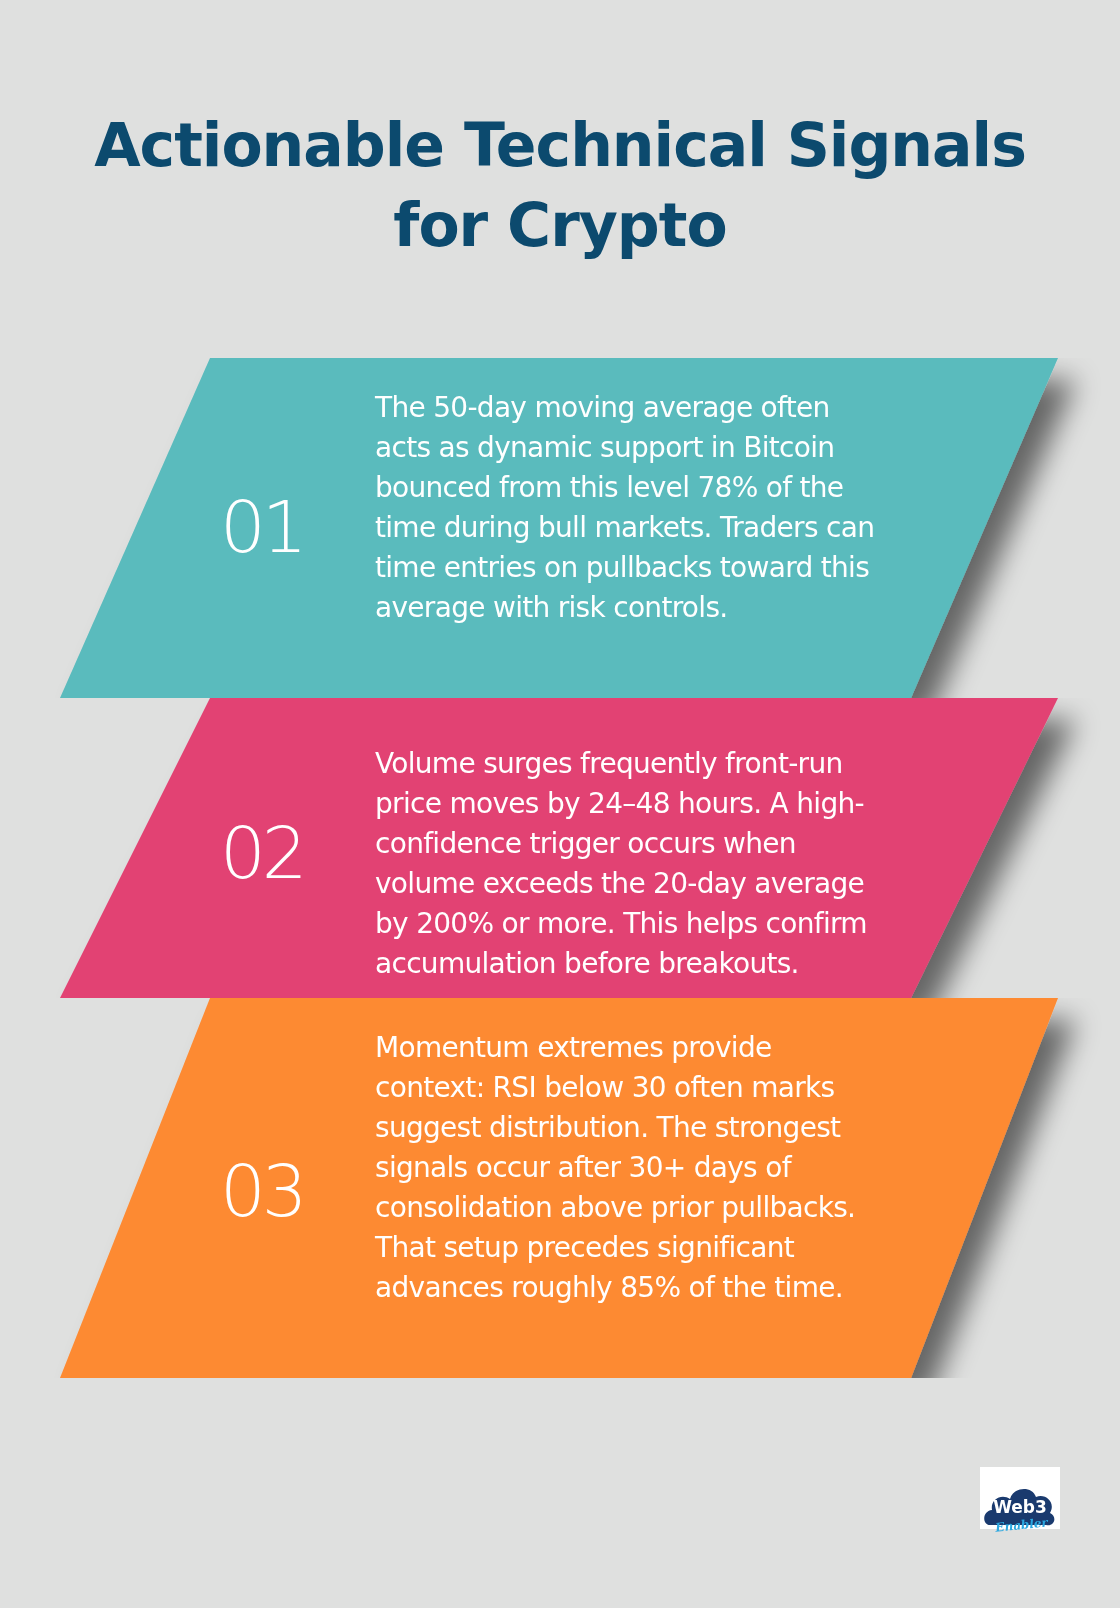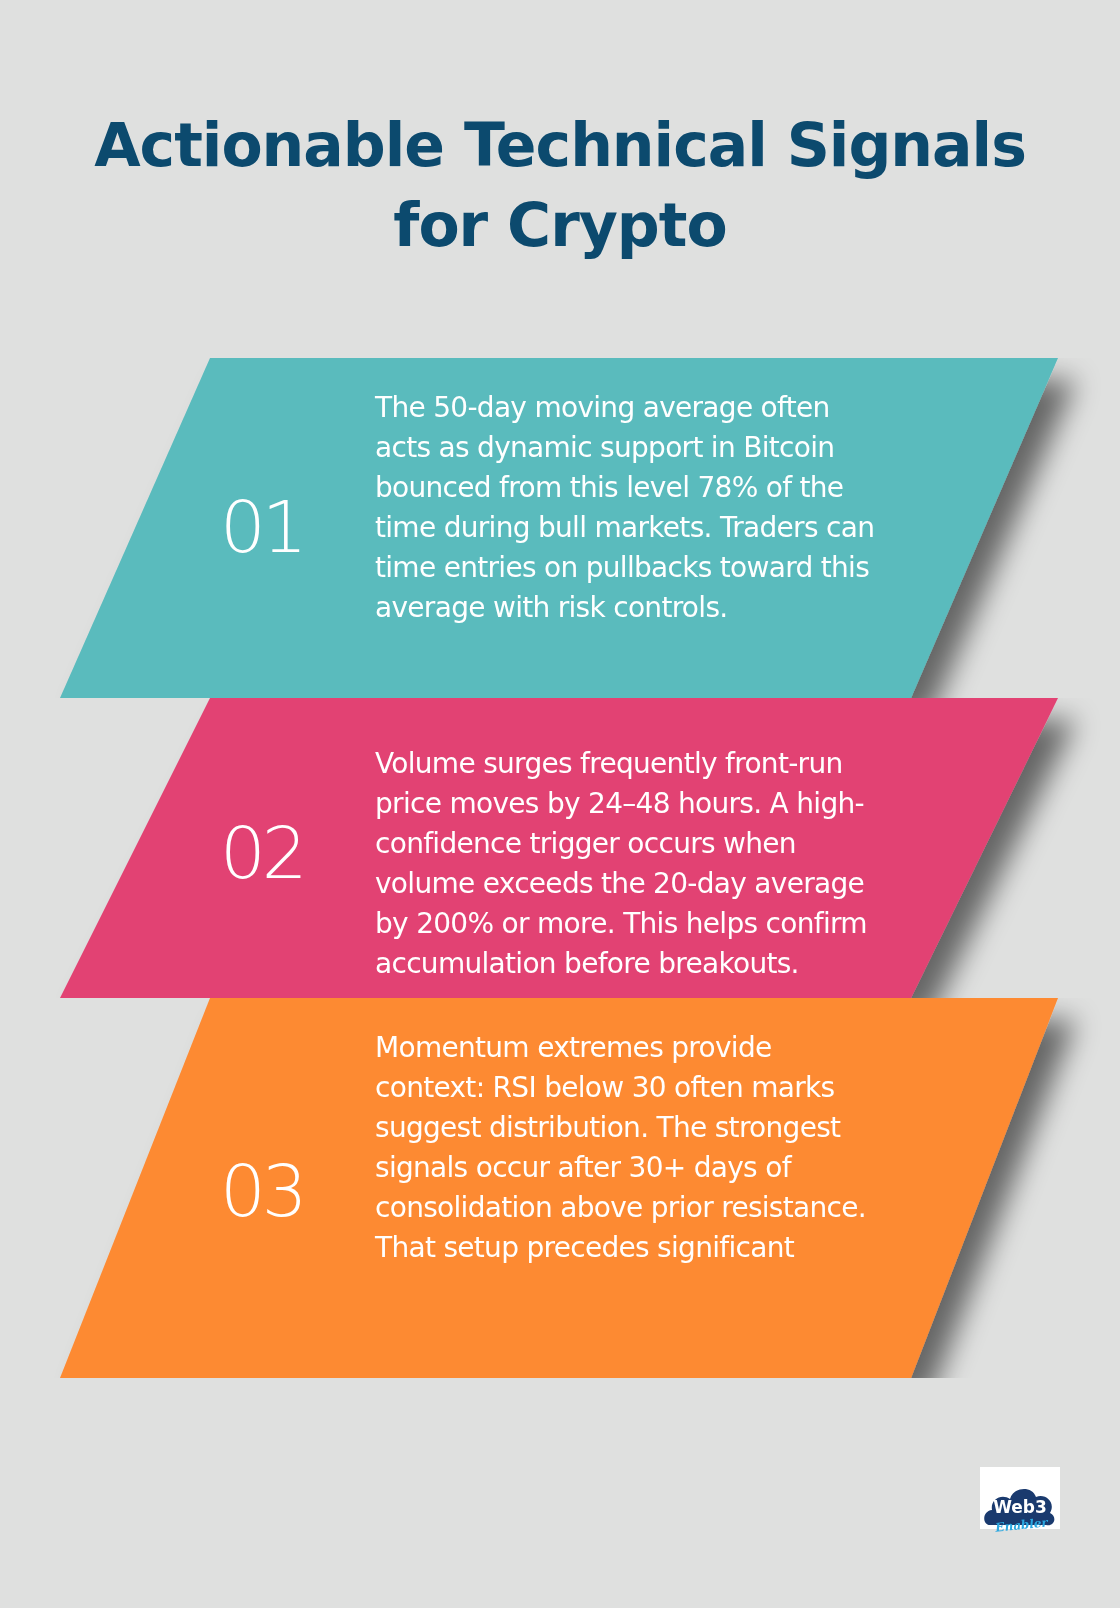--- a/index.html
+++ b/index.html
@@ -91,22 +91,23 @@
       </filter>
     </defs>
     <polygon points="210,0 1058,0 911,380 60,380" fill="#fd8a33" filter="url(#sh3)"></polygon>
   </svg>
   <div class="num" style="left:220px;top:148px;">03</div>
   <div class="text" style="top:30px;">
     <div>Momentum extremes provide</div>
     <div>context: RSI below 30 often marks</div>
     <div>suggest distribution. The strongest</div>
     <div>signals occur after 30+ days of</div>
-    <div>consolidation above prior resistance.</div>
+    <div>consolidation above prior pullbacks.</div>
     <div>That setup precedes significant</div>
+    <div>advances roughly 85% of the time.</div>
   </div>
 </div>
 
 <div class="logo">
   <svg width="80" height="80" viewBox="0 0 80 80">
     <path d="M10,58 C2,58 2,44 12,43 C10,32 22,26 30,32 C33,20 52,18 56,30 C66,26 76,36 70,46 C78,50 74,60 66,58 Z" fill="#1a3a6e"></path>
     <text x="40" y="46" text-anchor="middle" font-family="DejaVu Sans, sans-serif" font-weight="bold" font-size="17" fill="#ffffff">Web3</text>
     <text x="42" y="62" text-anchor="middle" font-family="DejaVu Serif, serif" font-style="italic" font-weight="bold" font-size="12" fill="#2aa7e0" transform="rotate(-6 42 62)">Enabler</text>
   </svg>
 </div>

